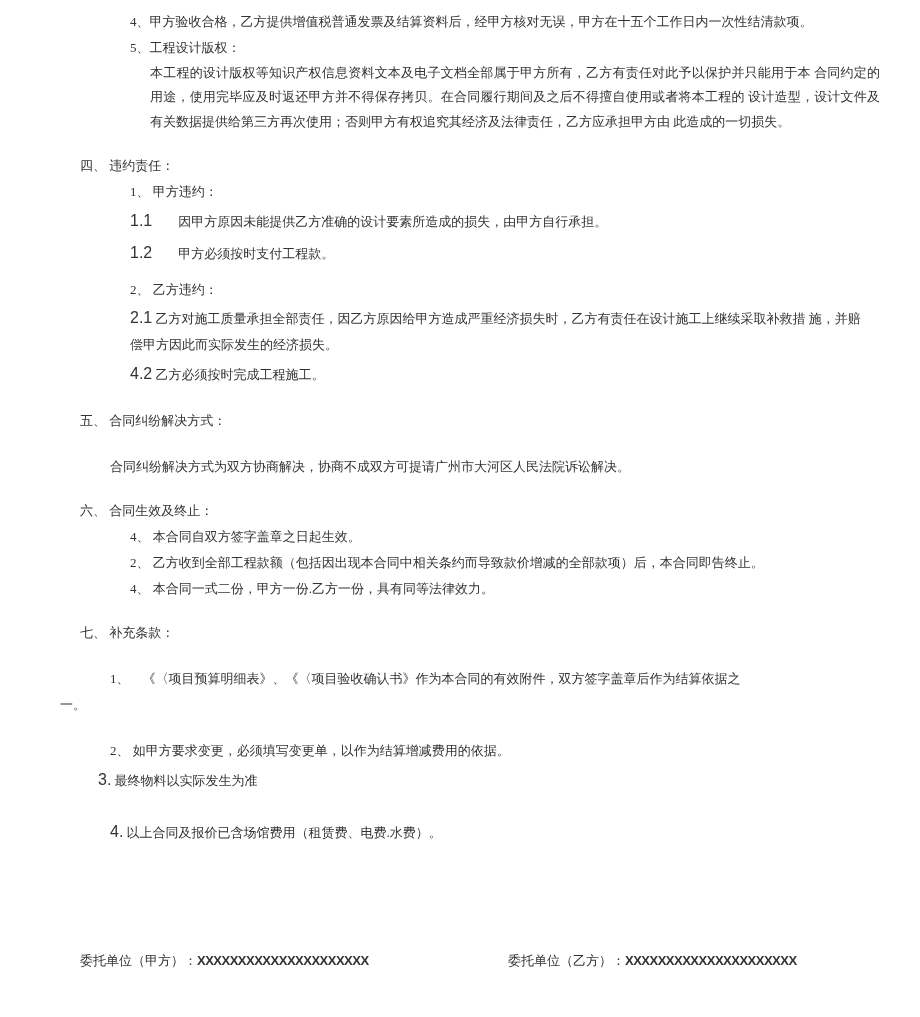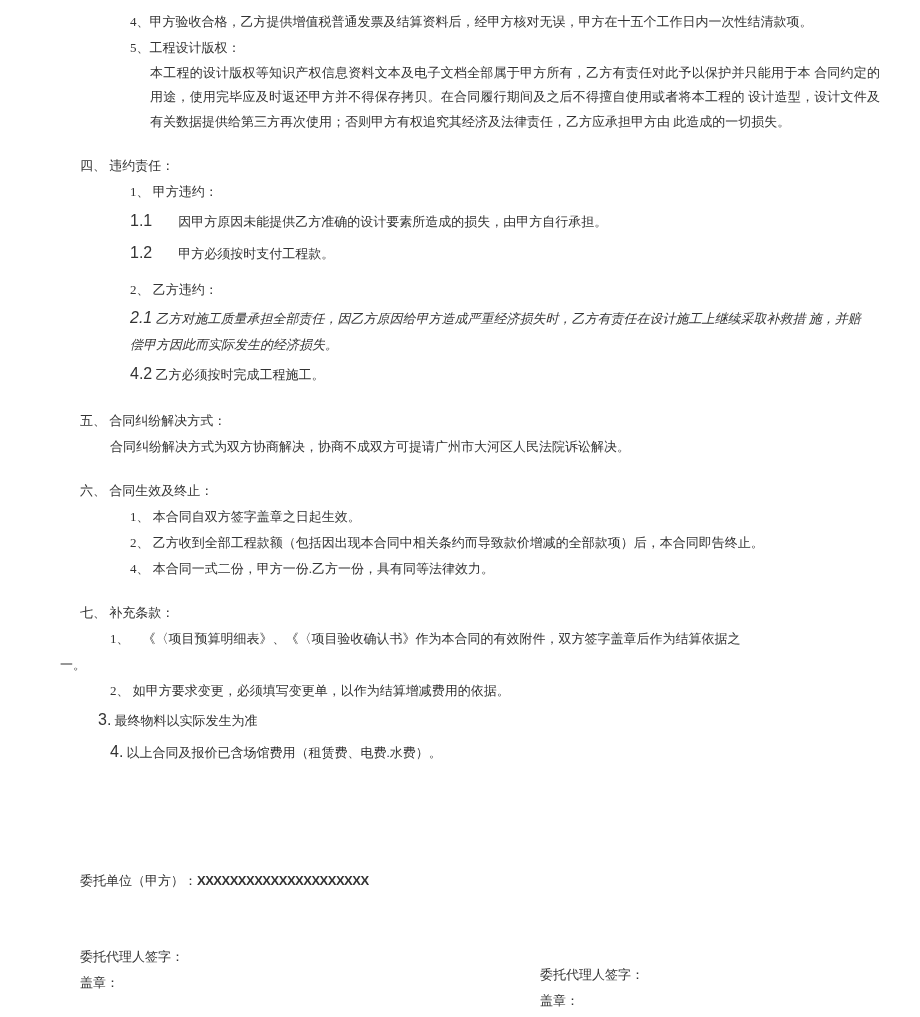--- a/index.html
+++ b/index.html
@@ -9,21 +9,21 @@
     background: #fff;
     margin: 0;
     padding: 10px 40px 40px 40px;
     line-height: 2.0;
     width: 920px;
     box-sizing: border-box;
   }
   .indent-2 { padding-left: 90px; }
   .indent-3 { padding-left: 110px; }
   .section { padding-left: 40px; }
-  .sub { padding-left: 70px; }
+  .sub { padding-left: 70px; margin-top: 20px; }
   .hanging { text-indent: -20px; padding-left: 110px; }
   .tight { line-height: 1.9; }
   .sig-row { display: flex; gap: 56px; margin-top: 100px; padding-left: 40px; }
   .sig-block { flex: 1; }
   .sig-row2 { display: flex; gap: 120px; margin-top: 50px; padding-left: 40px; }
   .bold-x { font-weight: bold; font-family: Arial, sans-serif; letter-spacing: -0.5px; }
   .num { font-family: Arial, sans-serif; font-size: 16px; }
 </style>
 </head>
 <body>
@@ -33,48 +33,51 @@
 <div class="indent-3 tight" style="text-align:justify;">本工程的设计版权等知识产权信息资料文本及电子文档全部属于甲方所有，乙方有责任对此予以保护并只能用于本 合同约定的用途，使用完毕应及时返还甲方并不得保存拷贝。在合同履行期间及之后不得擅自使用或者将本工程的 设计造型，设计文件及有关数据提供给第三方再次使用；否则甲方有权追究其经济及法律责任，乙方应承担甲方由 此造成的一切损失。</div>
 
 <div style="height:18px;"></div>
 
 <div class="section">四、 违约责任：</div>
 <div class="indent-2">1、 甲方违约：</div>
 <div class="indent-2"><span class="num">1.1</span>　　<span>因甲方原因未能提供乙方准确的设计要素所造成的损失，由甲方自行承担。</span></div>
 <div class="indent-2"><span class="num">1.2</span>　　<span>甲方必须按时支付工程款。</span></div>
 <div style="height:8px;"></div>
 <div class="indent-2">2、 乙方违约：</div>
-<div class="indent-2 tight" style="padding-right:10px;font-style:italic;"><span class="num">2.1</span><span style="display:inline;"> </span><span>乙方对施工质量承担全部责任，因乙方原因给甲方造成严重经济损失时，乙方有责任在设计施工上继续采取补救措 施，并赔偿甲方因此而实际发生的经济损失。</span></div>
+<div class="indent-2 tight" style="padding-right:10px;"><span class="num">2.1</span><span style="display:inline;"> </span><span>乙方对施工质量承担全部责任，因乙方原因给甲方造成严重经济损失时，乙方有责任在设计施工上继续采取补救措 施，并赔偿甲方因此而实际发生的经济损失。</span></div>
 <div class="indent-2"><span class="num">4.2</span><span> </span><span>乙方必须按时完成工程施工。</span></div>
 
 <div style="height:18px;"></div>
 
 <div class="section">五、 合同纠纷解决方式：</div>
 <div class="sub">合同纠纷解决方式为双方协商解决，协商不成双方可提请广州市大河区人民法院诉讼解决。</div>
 
 <div style="height:18px;"></div>
 
 <div class="section">六、 合同生效及终止：</div>
-<div class="indent-2">1、 本合同自双方签字盖章之日起生效。</div>
+<div class="indent-2">4、 本合同自双方签字盖章之日起生效。</div>
 <div class="indent-2">2、 乙方收到全部工程款额（包括因出现本合同中相关条约而导致款价增减的全部款项）后，本合同即告终止。</div>
 <div class="indent-2">4、 本合同一式二份，甲方一份.乙方一份，具有同等法律效力。</div>
 
 <div style="height:18px;"></div>
 
 <div class="section">七、 补充条款：</div>
 <div class="sub">1、　《〈项目预算明细表》、《〈项目验收确认书》作为本合同的有效附件，双方签字盖章后作为结算依据之</div>
 <div style="padding-left:20px;">一。</div>
 <div class="sub">2、 如甲方要求变更，必须填写变更单，以作为结算增减费用的依据。</div>
 <div style="padding-left:58px;"><span class="num">3.</span> 最终物料以实际发生为准</div>
 <div class="sub"><span class="num">4.</span>  以上合同及报价已含场馆费用（租赁费、电费.水费）。</div>
 
 <div class="sig-row">
   <div class="sig-block">
     <span>委托单位（甲方）：</span><span class="bold-x">XXXXXXXXXXXXXXXXXXXXX</span>
   </div>
+  <div class="sig-block">
+    <span>委托单位（乙方）：</span><span class="bold-x">XXXXXXXXXXXXXXXXXXXXX</span>
+  </div>
 </div>
 
 <div class="sig-row2">
   <div class="sig-block">
     <div>委托代理人签字：</div>
     <div>盖章：</div>
   </div>
   <div class="sig-block" style="padding-top:18px;">
     <div>委托代理人签字：</div>
     <div>盖章：</div>

